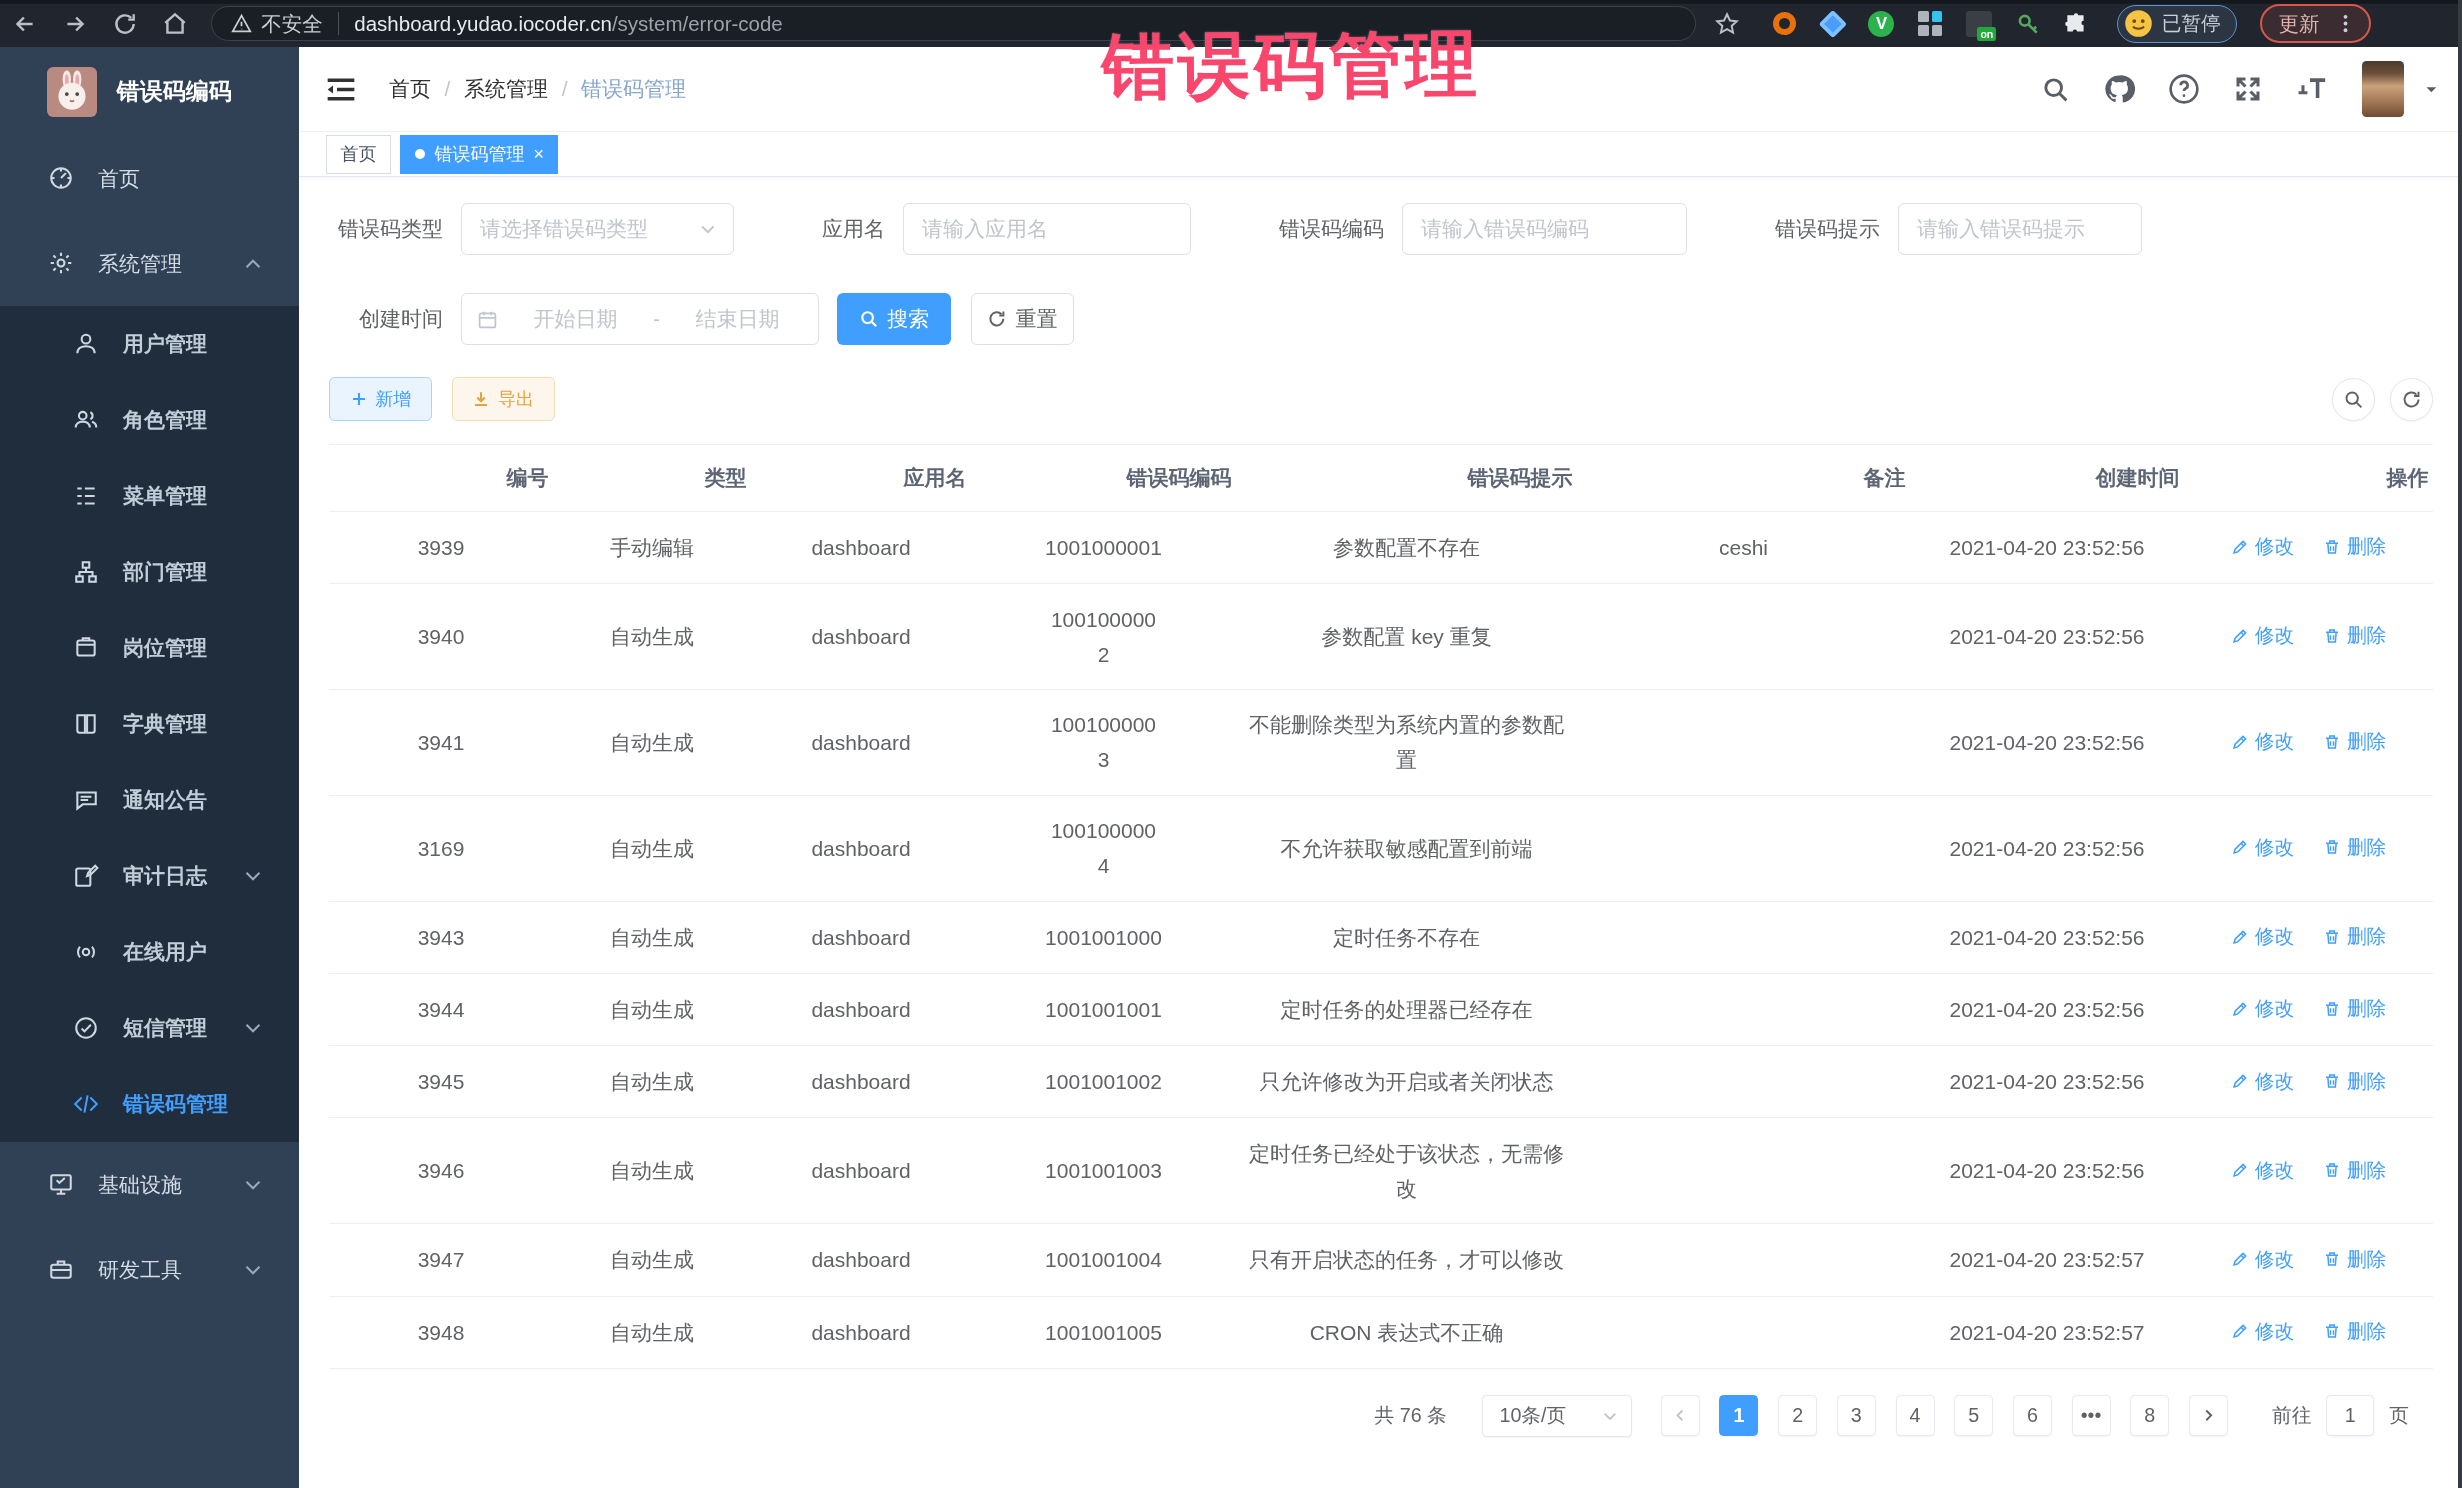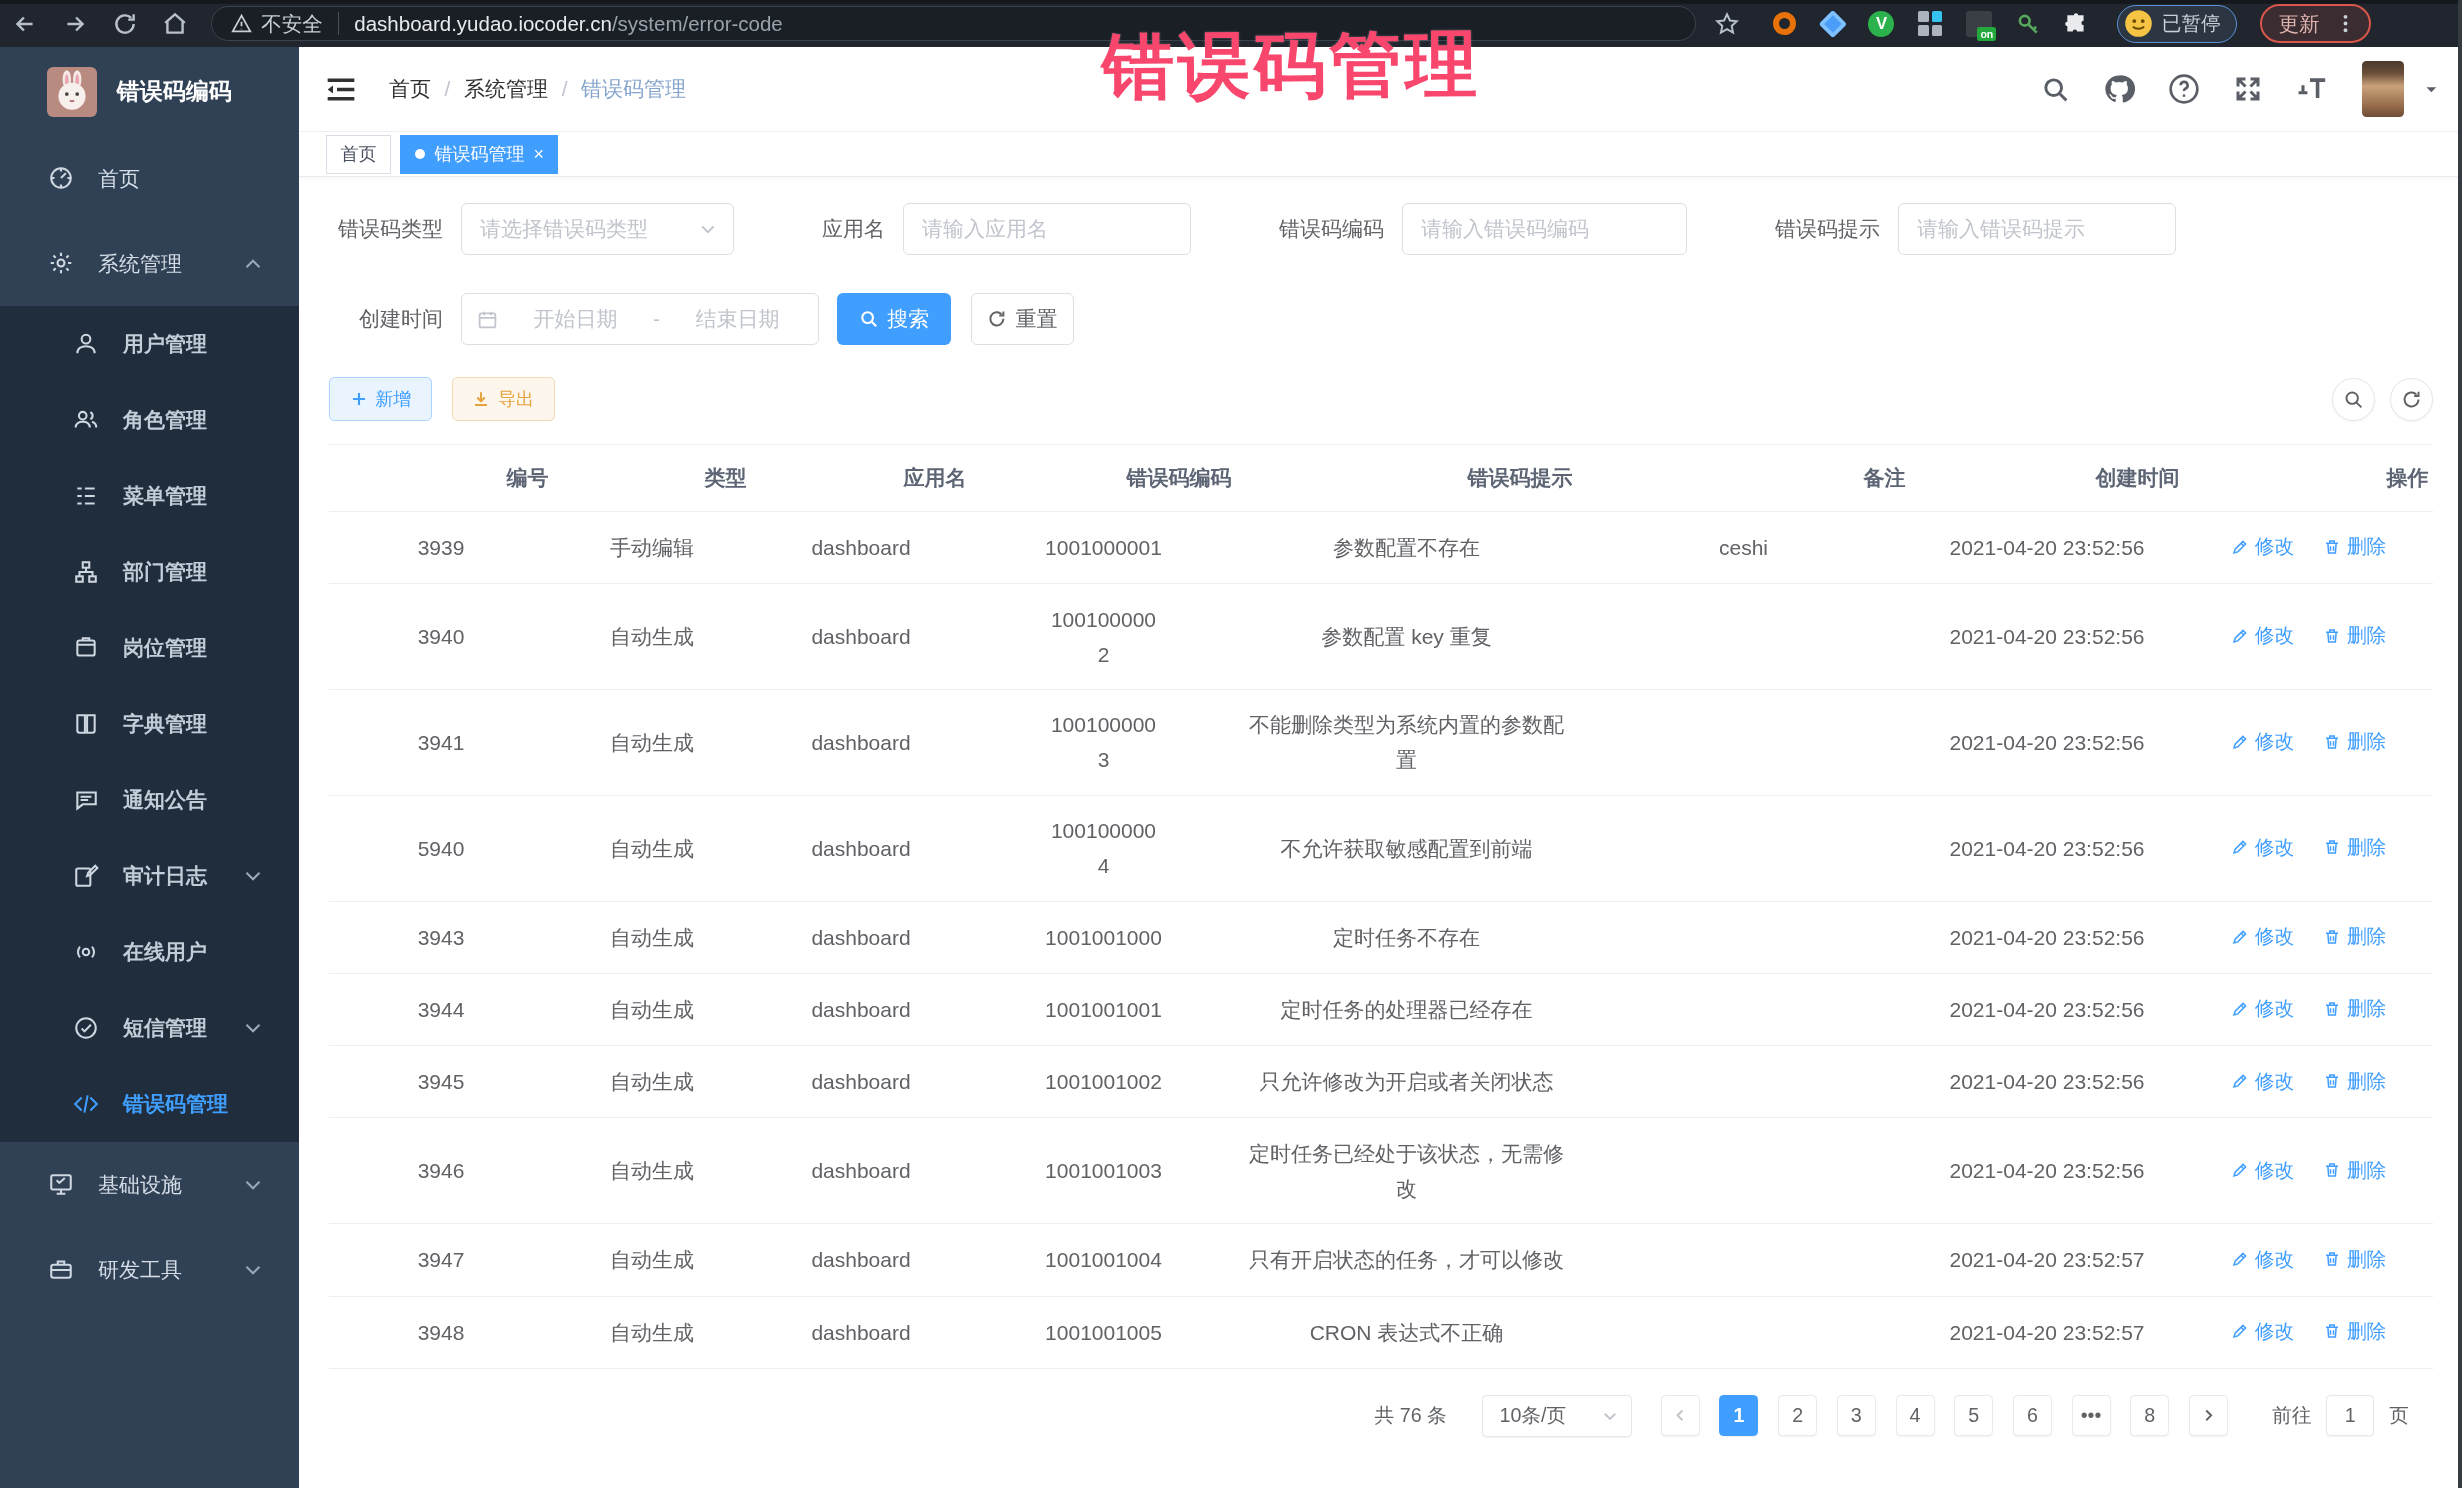--- a/index.html
+++ b/index.html
@@ -503,21 +503,21 @@
       </div>
       <span class="f-label short" style="margin-right:18px;">应用名</span>
       <div class="ctl f-input">
         <input placeholder="请输入应用名" style="">
       </div>
       <span class="f-label short" style="margin-right:18px;">错误码编码</span>
       <div class="ctl f-input" style="width:285px;">
         <input placeholder="请输入错误码编码" style="">
       </div>
       <span class="f-label short" style="margin-right:18px;">错误码提示</span>
-      <div class="ctl f-input" style="width:278px;">
+      <div class="ctl f-input" style="width:244px;">
         <input placeholder="请输入错误码提示" style="">
       </div>
     </div>
 
     <div class="f-row f-row2">
       <span class="f-label">创建时间</span>
       <div class="ctl f-date">
         <svg width="21" height="21" viewBox="0 0 24 24" fill="none" stroke="#c0c4cc" stroke-width="2">
             <rect x="3" y="5" width="18" height="16" rx="2"></rect>
             <path d="M8 3v4M16 3v4M3 10h18"></path>
@@ -661,21 +661,21 @@
       </span>
       <span class="op-link">
         <svg width="18" height="18" viewBox="0 0 24 24" fill="none" stroke="currentColor" stroke-width="2">
                   <path d="M4 7h16M9 7V4h6v3M6.5 7l1 13h9l1-13M10 11v6M14 11v6"></path>
                 </svg>
         <i class="op-delete-label" style="font-style:normal">删除</i>
       </span>
     </td>
   </tr>
           <tr>
-    <td class="c-id">5940</td>
+    <td class="c-id">3169</td>
     <td class="c-type">自动生成</td>
     <td class="c-app">dashboard</td>
     <td class="c-code">100100000<br>4</td>
     <td class="c-msg">不允许获取敏感配置到前端</td>
     <td class="c-remark"></td>
     <td class="c-created">2021-04-20 23:52:56</td>
     <td class="c-op">
       <span class="op-link">
         <svg width="18" height="18" viewBox="0 0 24 24" fill="none" stroke="currentColor" stroke-width="2">
                   <path d="M4 20l1.5-5L16 4.5l3.5 3.5L9 18.5 4 20z"></path>

